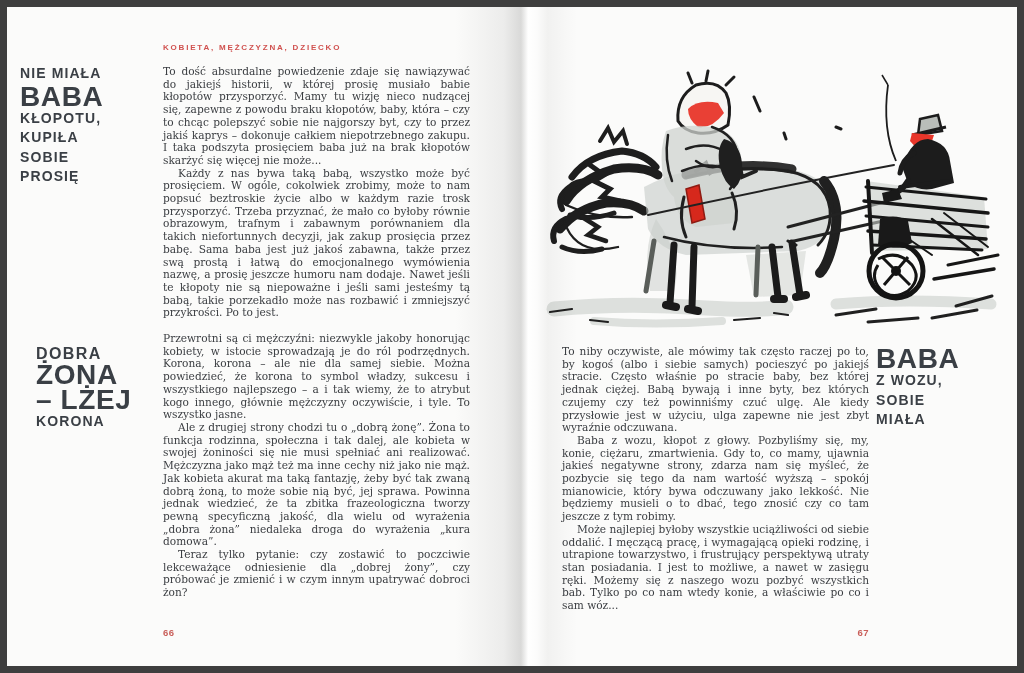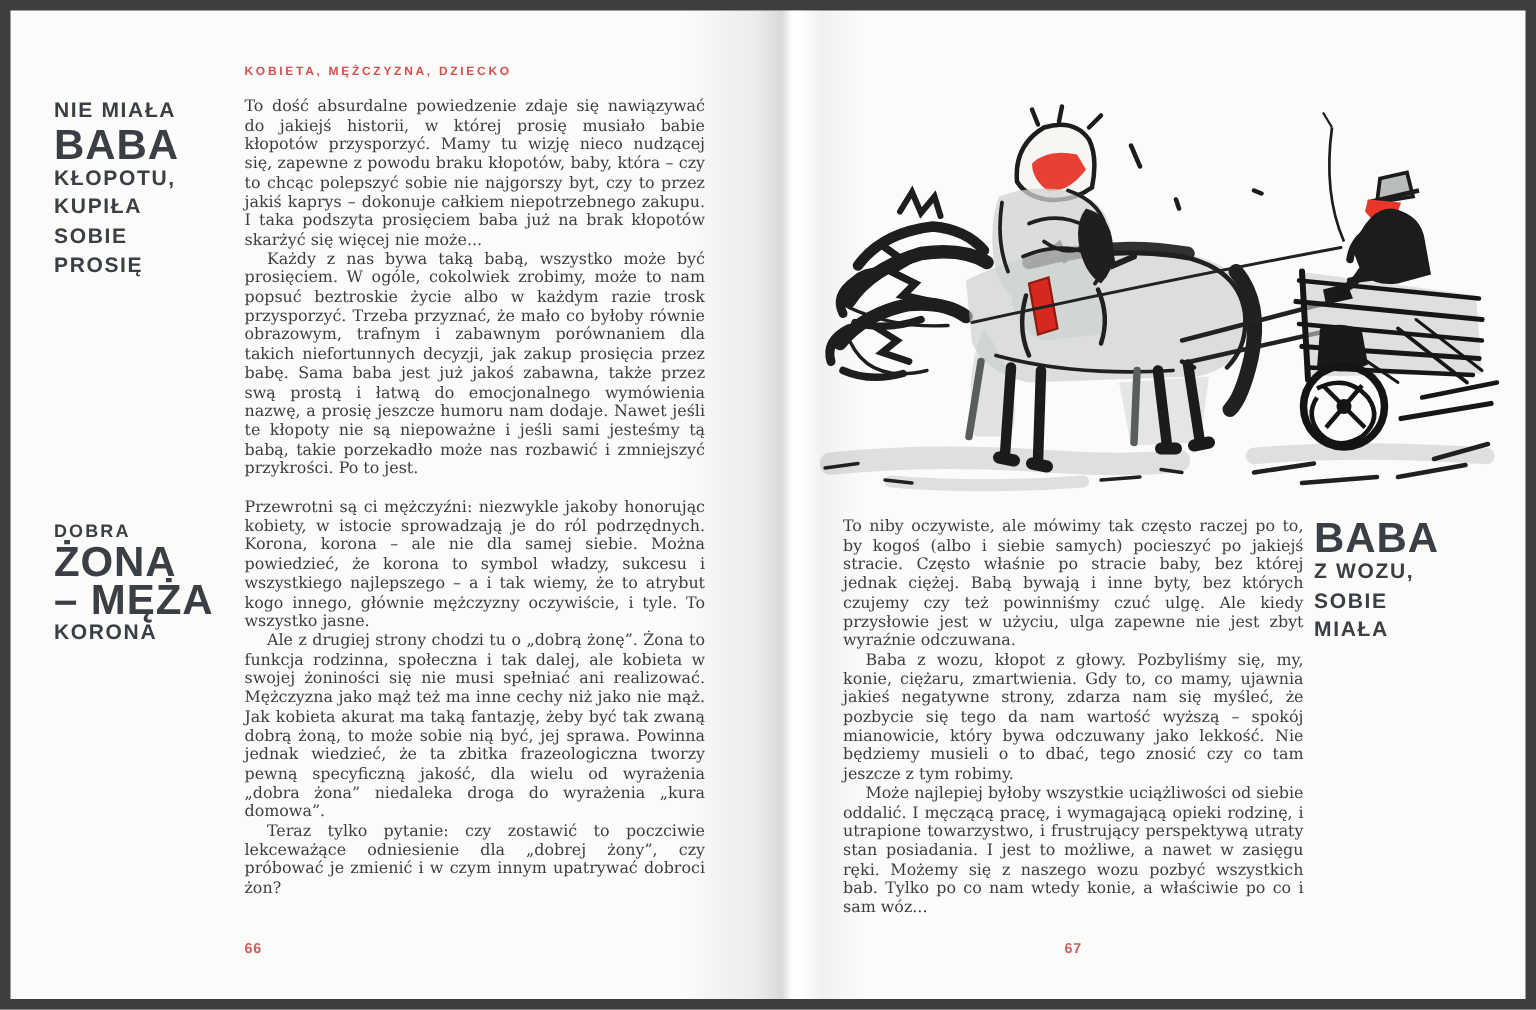--- a/index.html
+++ b/index.html
@@ -49,33 +49,33 @@
   .body-col p{margin:0;text-indent:15px}
   .body-col p.flush{text-indent:0}
   .body-col p.section{margin-top:13px}
   .left-body{left:156px;top:58px}
   .right-body{left:50px;top:338px}
   .margin-heading{
     position:absolute;margin:0;
     color:#3a3f45;font-weight:bold;
   }
   .margin-heading span{display:block}
-  .h-sm{font-size:12px;line-height:16px;letter-spacing:1.4px}
+  .h-sm{font-size:16px;line-height:16px;letter-spacing:1.4px}
   .h-md{font-size:14px;line-height:19.5px;letter-spacing:1.1px}
   .h-lg{font-size:28px;line-height:25px;letter-spacing:0.6px}
-  .mh-left-top{left:29px;top:57px}
+  .mh-left-top{left:13px;top:57px}
   .mh-left-bottom{left:29px;top:339px}
   .mh-right{left:364px;top:339px}
   .page-number{
     position:absolute;top:620px;
     font-size:9.5px;font-weight:bold;letter-spacing:0.5px;
     color:#c95f5a;
   }
   .pn-left{left:156px}
-  .pn-right{left:50px;width:307px;text-align:center}
+  .pn-right{left:50px;width:307px;text-align:right}
   .illustration{position:absolute;left:24px;top:62px;width:468px;height:268px}
   .illustration svg{display:block}
 </style>
 </head>
 <body>
 
 <div class="frame">
   <div class="spread">
 
     <section class="page page-left">
@@ -86,21 +86,21 @@
         <span class="h-lg">BABA</span>
         <span class="h-md">KŁOPOTU,</span>
         <span class="h-md">KUPIŁA</span>
         <span class="h-md">SOBIE</span>
         <span class="h-md">PROSIĘ</span>
       </h2>
 
       <h2 class="margin-heading mh-left-bottom">
         <span class="h-sm">DOBRA</span>
         <span class="h-lg">ŻONA</span>
-        <span class="h-lg">– MĘŻA</span>
+        <span class="h-lg">– LŻEJ</span>
         <span class="h-md">KORONA</span>
       </h2>
 
       <div class="body-col left-body" lang="pl">
         <p class="flush">To dość absurdalne powiedzenie zdaje się nawiązywać do jakiejś historii, w której prosię musiało babie kłopotów przysporzyć. Mamy tu wizję nieco nudzącej się, zapewne z powodu braku kłopotów, baby, która – czy to chcąc polepszyć sobie nie najgorszy byt, czy to przez jakiś kaprys – dokonuje całkiem niepotrzebnego zakupu. I taka podszyta prosięciem baba już na brak kłopotów skarżyć się więcej nie może...</p>
         <p>Każdy z nas bywa taką babą, wszystko może być prosięciem. W ogóle, cokolwiek zrobimy, może to nam popsuć beztroskie życie albo w każdym razie trosk przysporzyć. Trzeba przyznać, że mało co byłoby równie obrazowym, trafnym i zabawnym porównaniem dla takich niefortunnych decyzji, jak zakup prosięcia przez babę. Sama baba jest już jakoś zabawna, także przez swą prostą i łatwą do emocjonalnego wymówienia nazwę, a prosię jeszcze humoru nam dodaje. Nawet jeśli te kłopoty nie są niepoważne i jeśli sami jesteśmy tą babą, takie porzekadło może nas rozbawić i zmniejszyć przykrości. Po to jest.</p>
         <p class="flush section">Przewrotni są ci mężczyźni: niezwykle jakoby honorując kobiety, w istocie sprowadzają je do ról podrzędnych. Korona, korona – ale nie dla samej siebie. Można powiedzieć, że korona to symbol władzy, sukcesu i wszystkiego najlepszego – a i tak wiemy, że to atrybut kogo innego, głównie mężczyzny oczywiście, i tyle. To wszystko jasne.</p>
         <p>Ale z drugiej strony chodzi tu o „dobrą żonę”. Żona to funkcja rodzinna, społeczna i tak dalej, ale kobieta w swojej żoniności się nie musi spełniać ani realizować. Mężczyzna jako mąż też ma inne cechy niż jako nie mąż. Jak kobieta akurat ma taką fantazję, żeby być tak zwaną dobrą żoną, to może sobie nią być, jej sprawa. Powinna jednak wiedzieć, że ta zbitka frazeologiczna tworzy pewną specyficzną jakość, dla wielu od wyrażenia „dobra żona” niedaleka droga do wyrażenia „kura domowa”.</p>
         <p>Teraz tylko pytanie: czy zostawić to poczciwie lekceważące odniesienie dla „dobrej żony”, czy próbować je zmienić i w czym innym upatrywać dobroci żon?</p>
       </div>

